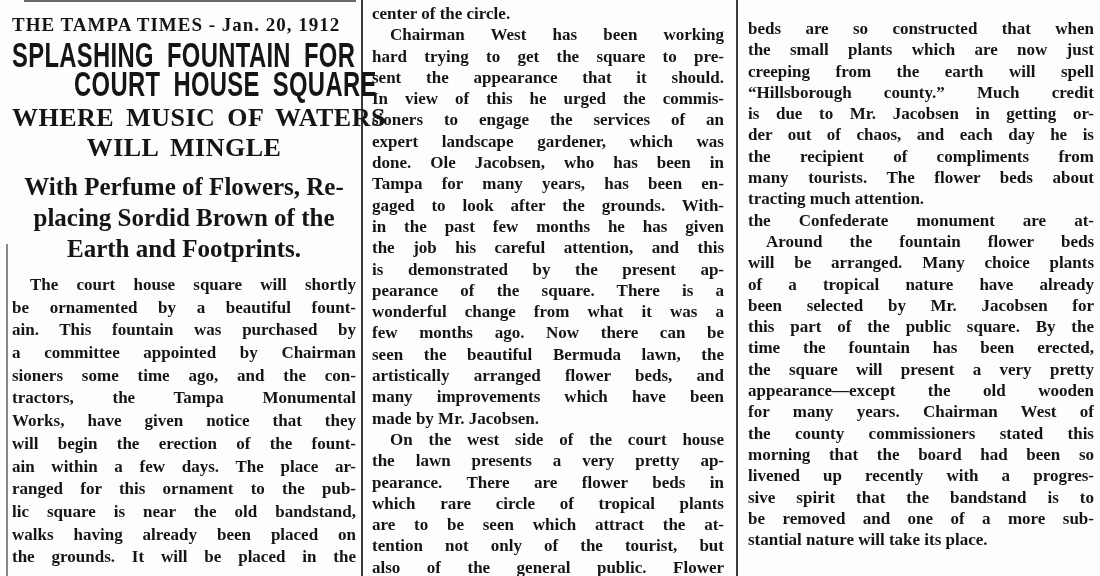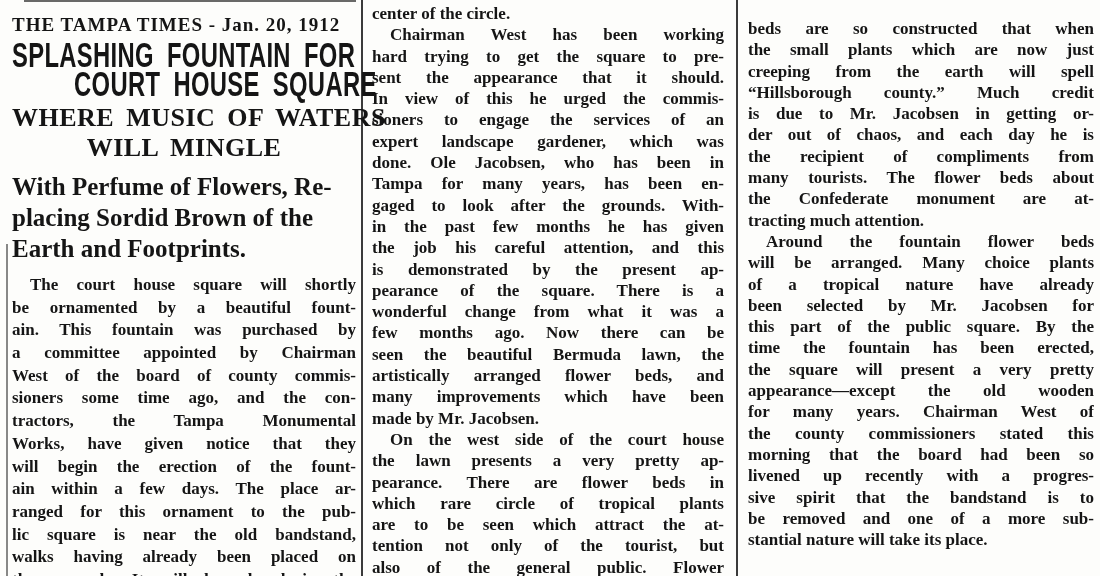--- a/index.html
+++ b/index.html
@@ -40,21 +40,21 @@
   }
   .hl1{margin-top:2px;}
   .hl2{margin-left:62px;}
   .sub{
     font-weight:bold;font-size:26px;line-height:30px;height:30px;
     text-align:center;letter-spacing:0.5px;word-spacing:5px;white-space:nowrap;
   }
   .sub1{margin-top:5px;}
   .deck{
     font-weight:bold;font-size:25px;line-height:31px;height:31px;
-    text-align:left;white-space:nowrap;
+    text-align:center;white-space:nowrap;
   }
   .deck1{margin-top:8px;}
 
   
   .lines{font-weight:bold;font-size:17px;}
   .col1 .lines{margin-top:10px;}
   .col1 .line{height:22.7px;line-height:22.7px;}
   .col2 .line,.col3 .line{height:21.3px;line-height:21.3px;}
   .line{
     overflow:hidden;
@@ -82,21 +82,20 @@
     <div class="sub sub1">WHERE MUSIC OF WATERS</div>
     <div class="sub">WILL MINGLE</div>
     <div class="deck deck1">With Perfume of Flowers, Re-</div>
     <div class="deck">placing Sordid Brown of the</div>
     <div class="deck">Earth and Footprints.</div>
     <div class="lines">
         <div class="line ind">The court house square will shortly</div>
         <div class="line">be ornamented by a beautiful fount-</div>
         <div class="line">ain. This fountain was purchased by</div>
         <div class="line">a committee appointed by Chairman</div>
-        <div class="line">West of the board of county commis-</div>
         <div class="line">sioners some time ago, and the con-</div>
         <div class="line">tractors, the Tampa Monumental</div>
         <div class="line">Works, have given notice that they</div>
         <div class="line">will begin the erection of the fount-</div>
         <div class="line">ain within a few days. The place ar-</div>
         <div class="line">ranged for this ornament to the pub-</div>
         <div class="line">lic square is near the old bandstand,</div>
         <div class="line">walks having already been placed on</div>
         <div class="line">the grounds. It will be placed in the</div>
       </div>
@@ -137,22 +136,22 @@
   <div class="col col3">
     <div class="lines">
         <div class="line">beds are so constructed that when</div>
         <div class="line">the small plants which are now just</div>
         <div class="line">creeping from the earth will spell</div>
         <div class="line">“Hillsborough county.” Much credit</div>
         <div class="line">is due to Mr. Jacobsen in getting or-</div>
         <div class="line">der out of chaos, and each day he is</div>
         <div class="line">the recipient of compliments from</div>
         <div class="line">many tourists. The flower beds about</div>
+        <div class="line nojust">tracting much attention.</div>
         <div class="line">the Confederate monument are at-</div>
-        <div class="line nojust">tracting much attention.</div>
         <div class="line ind">Around the fountain flower beds</div>
         <div class="line">will be arranged. Many choice plants</div>
         <div class="line">of a tropical nature have already</div>
         <div class="line">been selected by Mr. Jacobsen for</div>
         <div class="line">this part of the public square. By the</div>
         <div class="line">time the fountain has been erected,</div>
         <div class="line">the square will present a very pretty</div>
         <div class="line">appearance—except the old wooden</div>
         <div class="line">for many years. Chairman West of</div>
         <div class="line">the county commissioners stated this</div>

